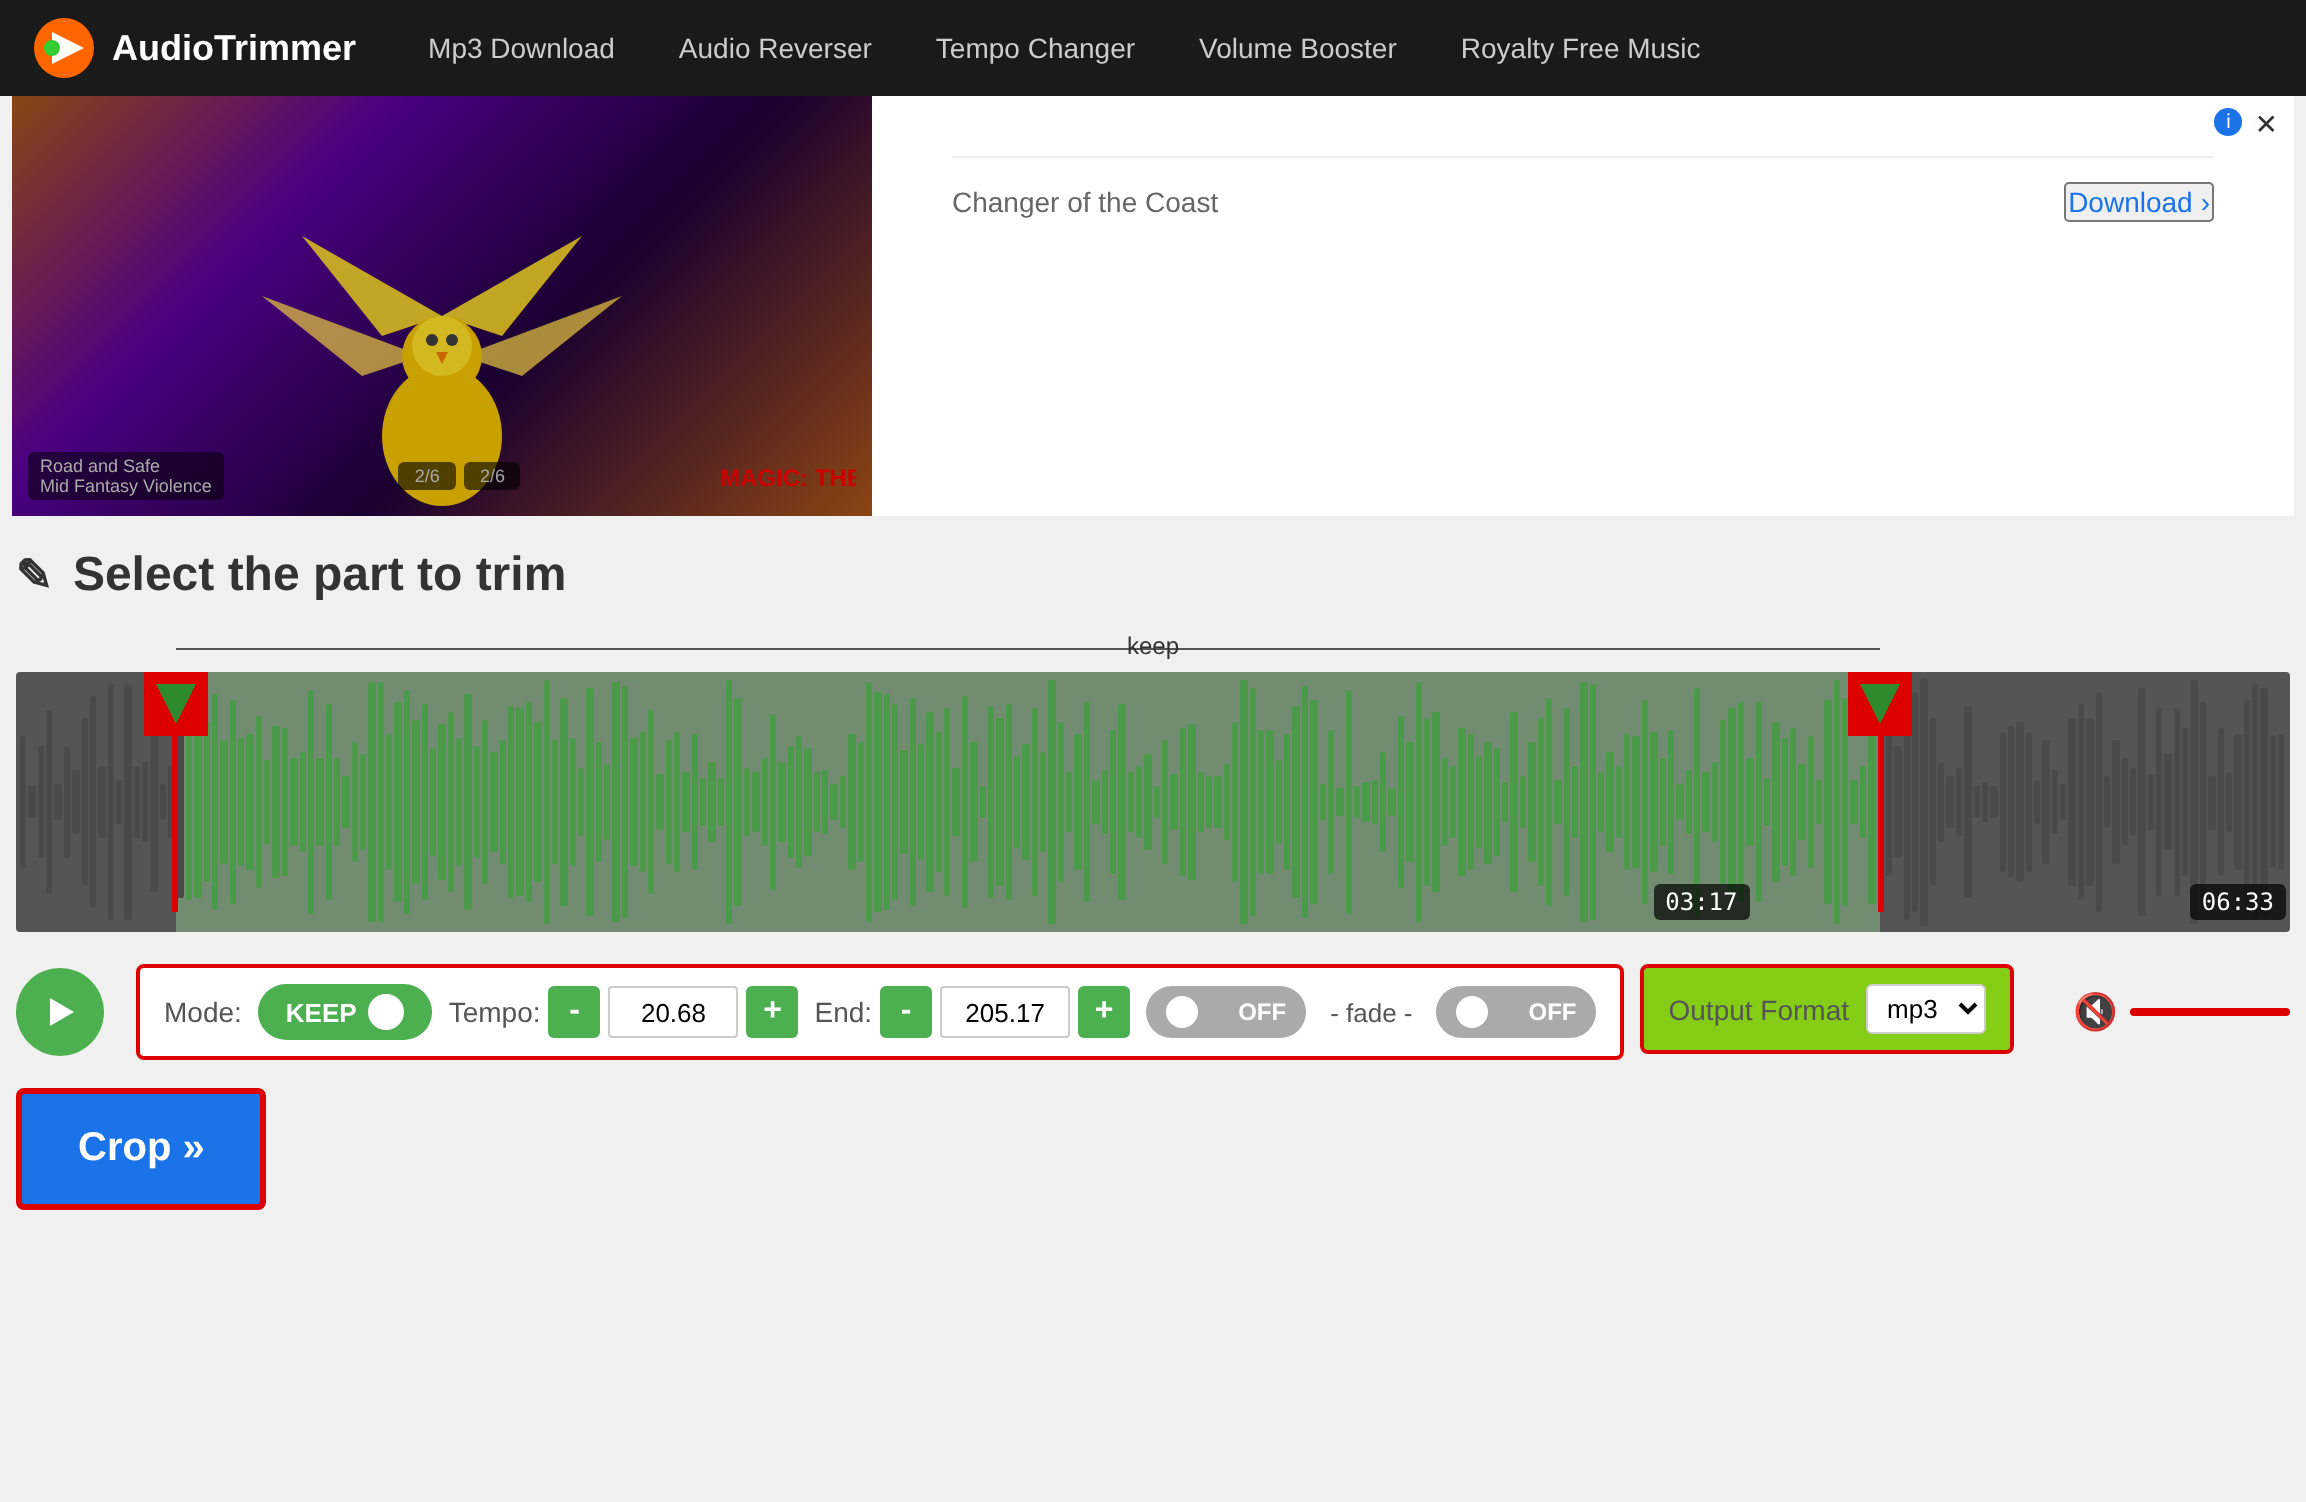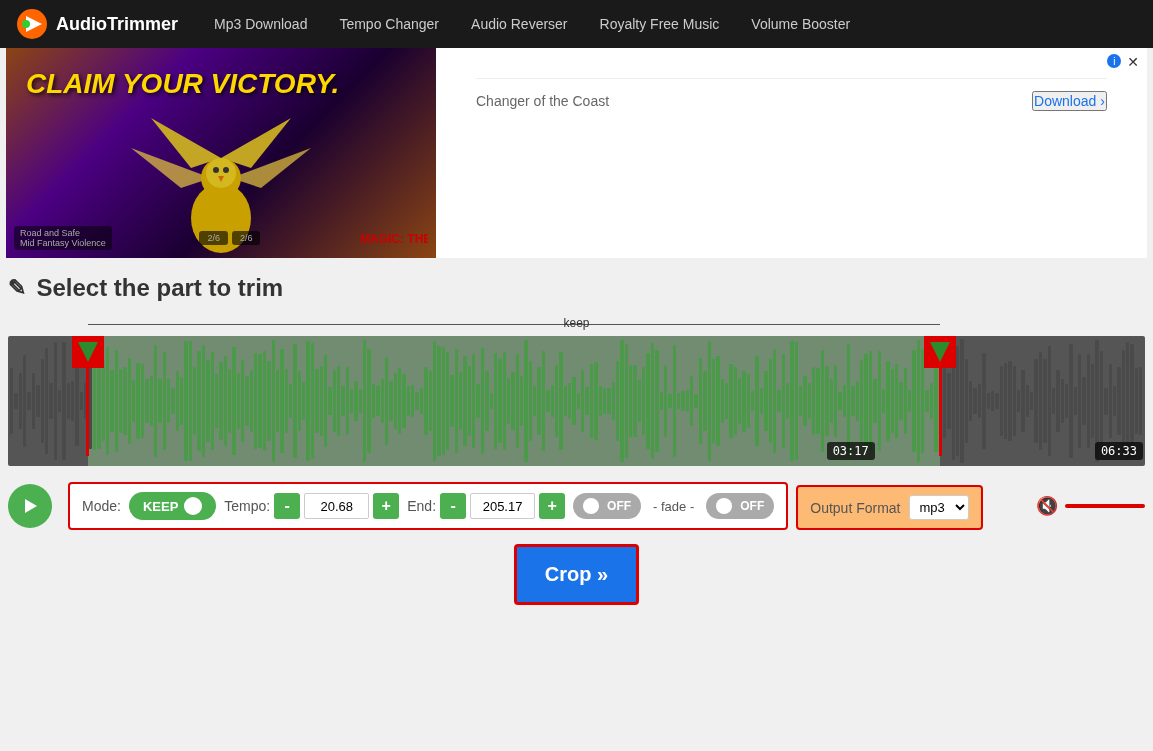--- a/index.html
+++ b/index.html
@@ -318,33 +318,33 @@
       background: #aaa;
       color: white;
       border: none;
       border-radius: 20px;
       padding: 5px 10px;
       font-size: 12px;
       font-weight: bold;
       cursor: pointer;
       display: flex;
       align-items: center;
-      gap: 8px;
+      gap: 20px;
     }
     .toggle-off-circle {
       width: 16px;
       height: 16px;
       background: white;
       border-radius: 50%;
     }
     .fade-label { color: #555; font-size: 13px; margin: 0 4px; }
 
     
     .output-format-box {
-      background: #fdba74;
+      background: #84cc16;
       border: 2px solid #d00;
       border-radius: 4px;
       padding: 8px 12px;
       display: flex;
       align-items: center;
       gap: 8px;
     }
     .output-label { color: #555; font-size: 14px; }
     .format-select {
       border: 1px solid #ccc;
@@ -383,30 +383,29 @@
 
     <svg class="brand-logo" viewBox="0 0 32 32" xmlns="http://www.w3.org/2000/svg">
       <circle cx="16" cy="16" r="15" fill="#ff6600"></circle>
       <polygon points="10,8 26,16 10,24" fill="white"></polygon>
       <circle cx="10" cy="16" r="4" fill="#33cc33"></circle>
     </svg>
     <span class="brand-name">AudioTrimmer</span>
   </div>
   <div class="nav-links">
     <a class="nav-link">Mp3 Download</a>
+    <a class="nav-link">Audio Reverser</a>
     <a class="nav-link">Tempo Changer</a>
-    <a class="nav-link">Audio Reverser</a>
+    <a class="nav-link">Volume Booster</a>
     <a class="nav-link">Royalty Free Music</a>
-    <a class="nav-link">Volume Booster</a>
   </div>
 </nav>
 
 <div class="ad-banner">
   <div class="ad-image">
-    <div class="ad-image-text">CLAIM YOUR VICTORY.</div>
 
     <svg class="ad-image-bird" viewBox="0 0 200 170">
       <ellipse cx="100" cy="130" rx="30" ry="35" fill="#c8a000"></ellipse>
       <polygon points="70,80 30,30 100,70" fill="#d4b820" opacity="0.9"></polygon>
       <polygon points="130,80 170,30 100,70" fill="#d4b820" opacity="0.9"></polygon>
       <polygon points="60,100 10,60 90,90" fill="#e8c840" opacity="0.7"></polygon>
       <polygon points="140,100 190,60 110,90" fill="#e8c840" opacity="0.7"></polygon>
       <circle cx="100" cy="90" r="20" fill="#c8a000"></circle>
       <circle cx="100" cy="85" r="15" fill="#d4b820"></circle>
       <circle cx="95" cy="82" r="3" fill="#333"></circle>
@@ -743,21 +742,21 @@
 
   <div class="controls-bar">
     <div class="bottom-left">
 
       <button class="play-btn">
         <svg width="18" height="18" viewBox="0 0 18 18">
           <polygon points="4,2 16,9 4,16" fill="white"></polygon>
         </svg>
       </button>
 
-      <div style="display:flex;align-items:flex-end;gap:8px;">
+      <div style="display:flex;align-items:flex-start;gap:8px;">
         <div class="trim-controls">
 
           <span class="mode-label">Mode:</span>
           <button class="toggle-keep">
             <span>KEEP</span>
             <div class="toggle-circle"></div>
           </button>
 
           <div class="input-group">
             <span class="input-label">Tempo:</span>
@@ -796,17 +795,17 @@
         </div>
       </div>
     </div>
 
     <div class="volume-group">
       <span class="volume-icon">🔇</span>
       <div class="volume-slider"></div>
     </div>
   </div>
 
-  <div style="display:flex;justify-content:center;">
+  <div style="display:flex;justify-content:flex-start;">
     <button class="crop-btn">Crop »</button>
   </div>
 
 </div>
 
 </body></html>

